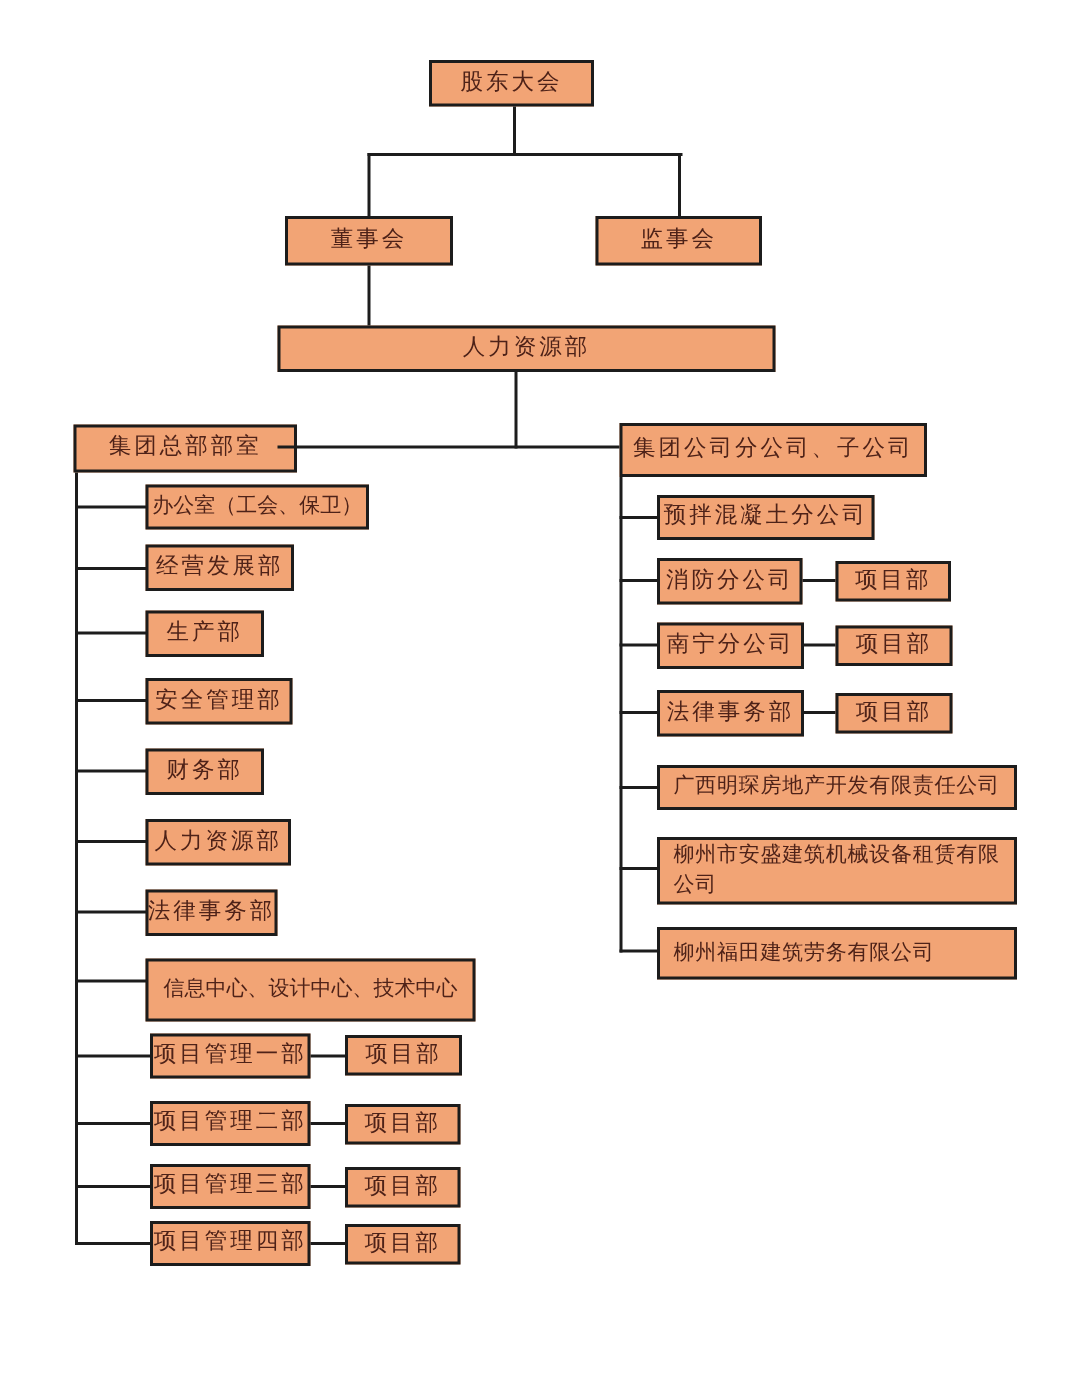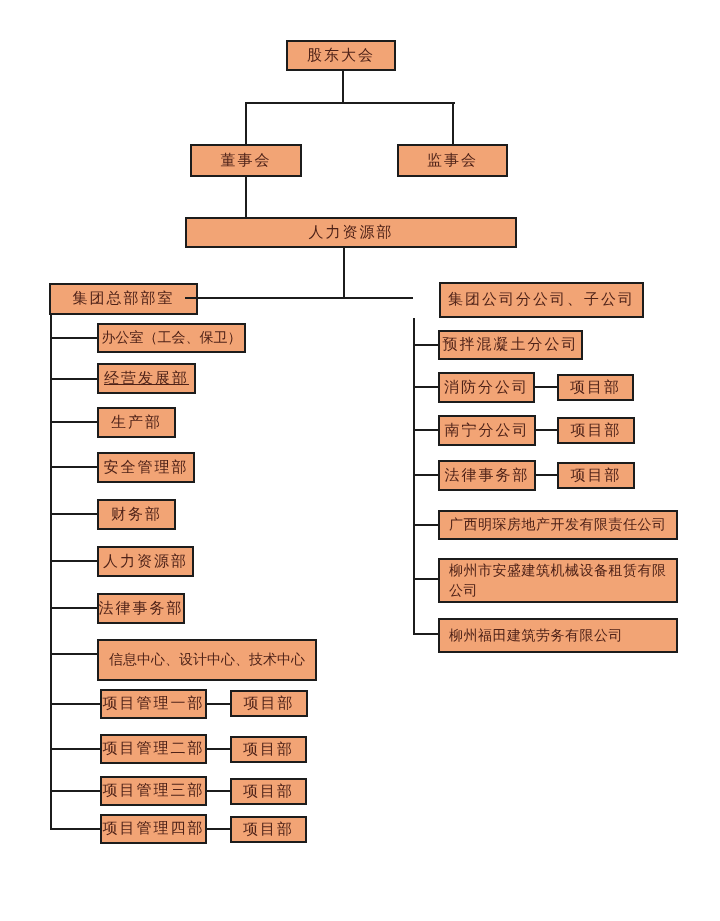--- a/index.html
+++ b/index.html
@@ -29,24 +29,24 @@
 <div class="canvas">
 
   <div class="box" style="left:286px;top:40px;width:110px;height:31px;">股东大会</div>
 
   <div class="box" style="left:190px;top:144px;width:112px;height:33px;">董事会</div>
   <div class="box" style="left:397px;top:144px;width:111px;height:33px;">监事会</div>
 
   <div class="box" style="left:185px;top:217px;width:332px;height:31px;">人力资源部</div>
 
   <div class="box" style="left:49px;top:283px;width:149px;height:32px;">集团总部部室</div>
-  <div class="box" style="left:413px;top:282px;width:205px;height:36px;margin-left:26px;">集团公司分公司、子公司</div>
+  <div class="box" style="left:413px;top:282px;width:205px;height:36px;">集团公司分公司、子公司</div>
 
   <div class="box snug" style="left:97px;top:323px;width:149px;height:30px;">办公室（工会、保卫）</div>
-  <div class="box" style="left:97px;top:363px;width:99px;height:31px;text-decoration:underline;">经营发展部</div>
+  <div class="box" style="left:97px;top:363px;width:99px;height:31px;">经营发展部</div>
   <div class="box" style="left:97px;top:407px;width:79px;height:31px;font-family:Liberation Serif, serif;">生产部</div>
   <div class="box" style="left:97px;top:452px;width:98px;height:31px;">安全管理部</div>
   <div class="box" style="left:97px;top:499px;width:79px;height:31px;">财务部</div>
   <div class="box" style="left:97px;top:546px;width:97px;height:31px;">人力资源部</div>
   <div class="box" style="left:97px;top:593px;width:88px;height:31px;">法律事务部</div>
   <div class="box snug" style="left:97px;top:639px;width:220px;height:42px;">信息中心、设计中心、技术中心</div>
 
   <div class="box" style="left:100px;top:689px;width:107px;height:30px;">项目管理一部</div>
   <div class="box" style="left:230px;top:690px;width:78px;height:27px;">项目部</div>
 

